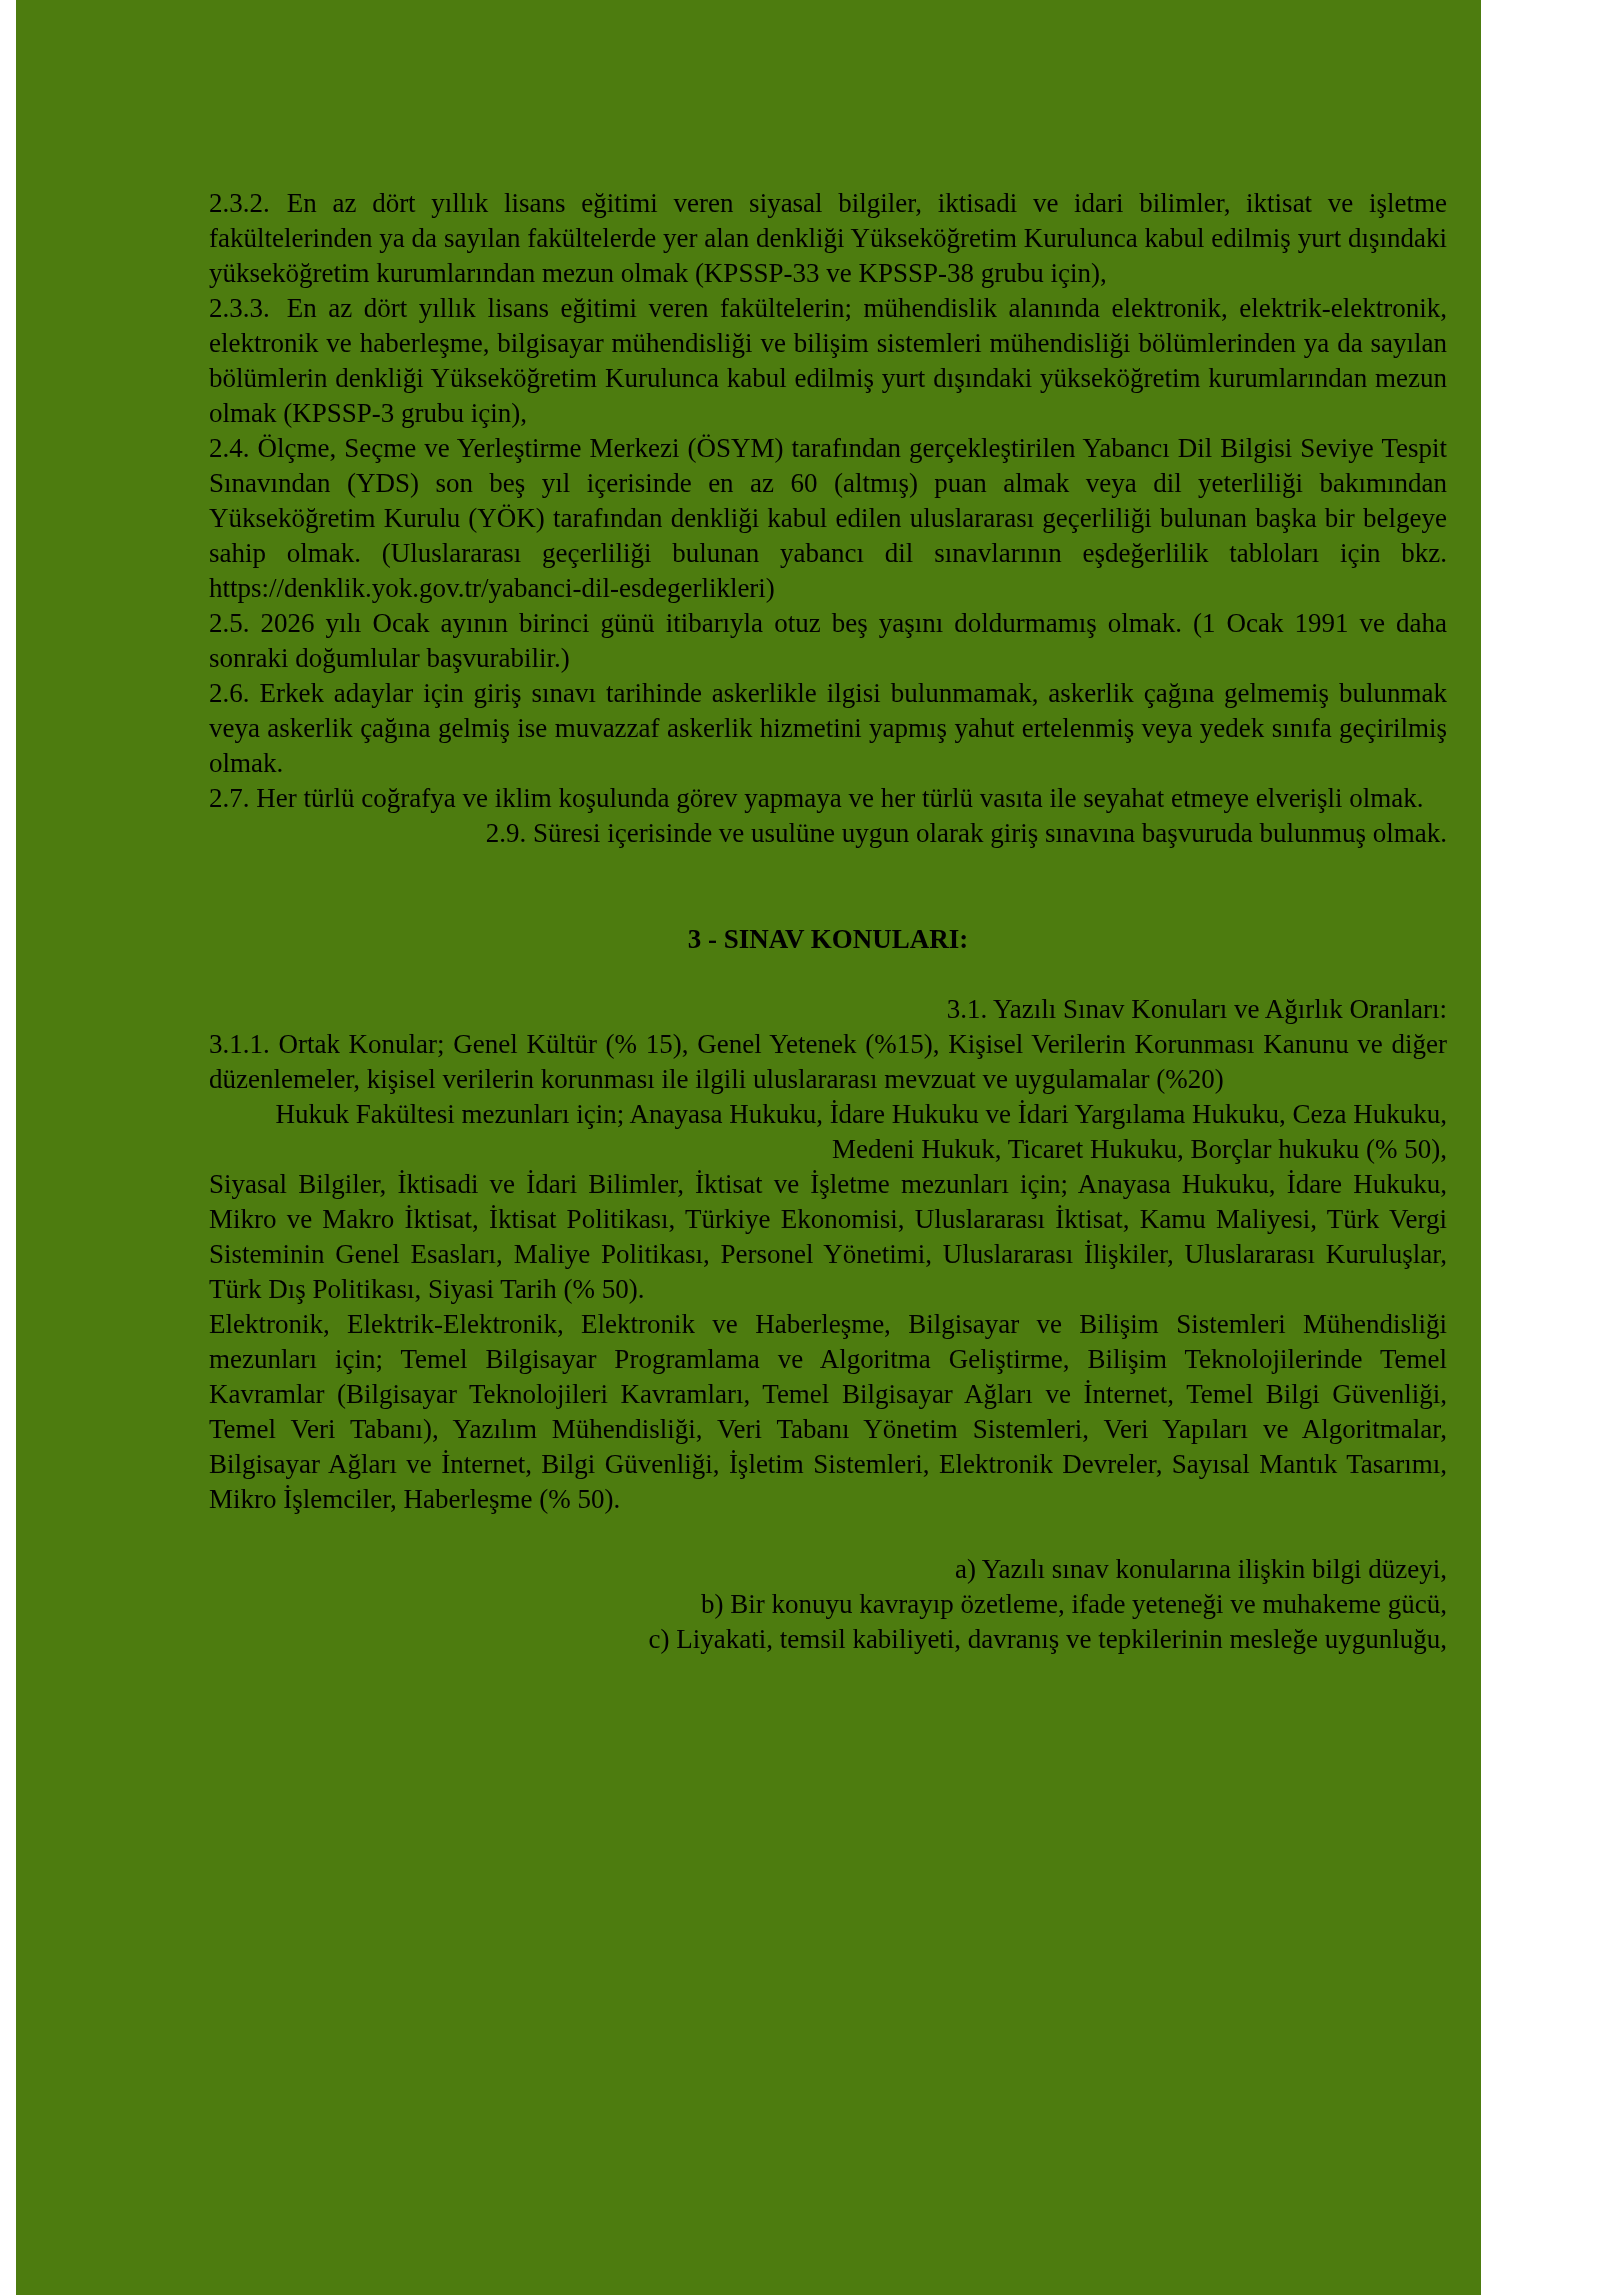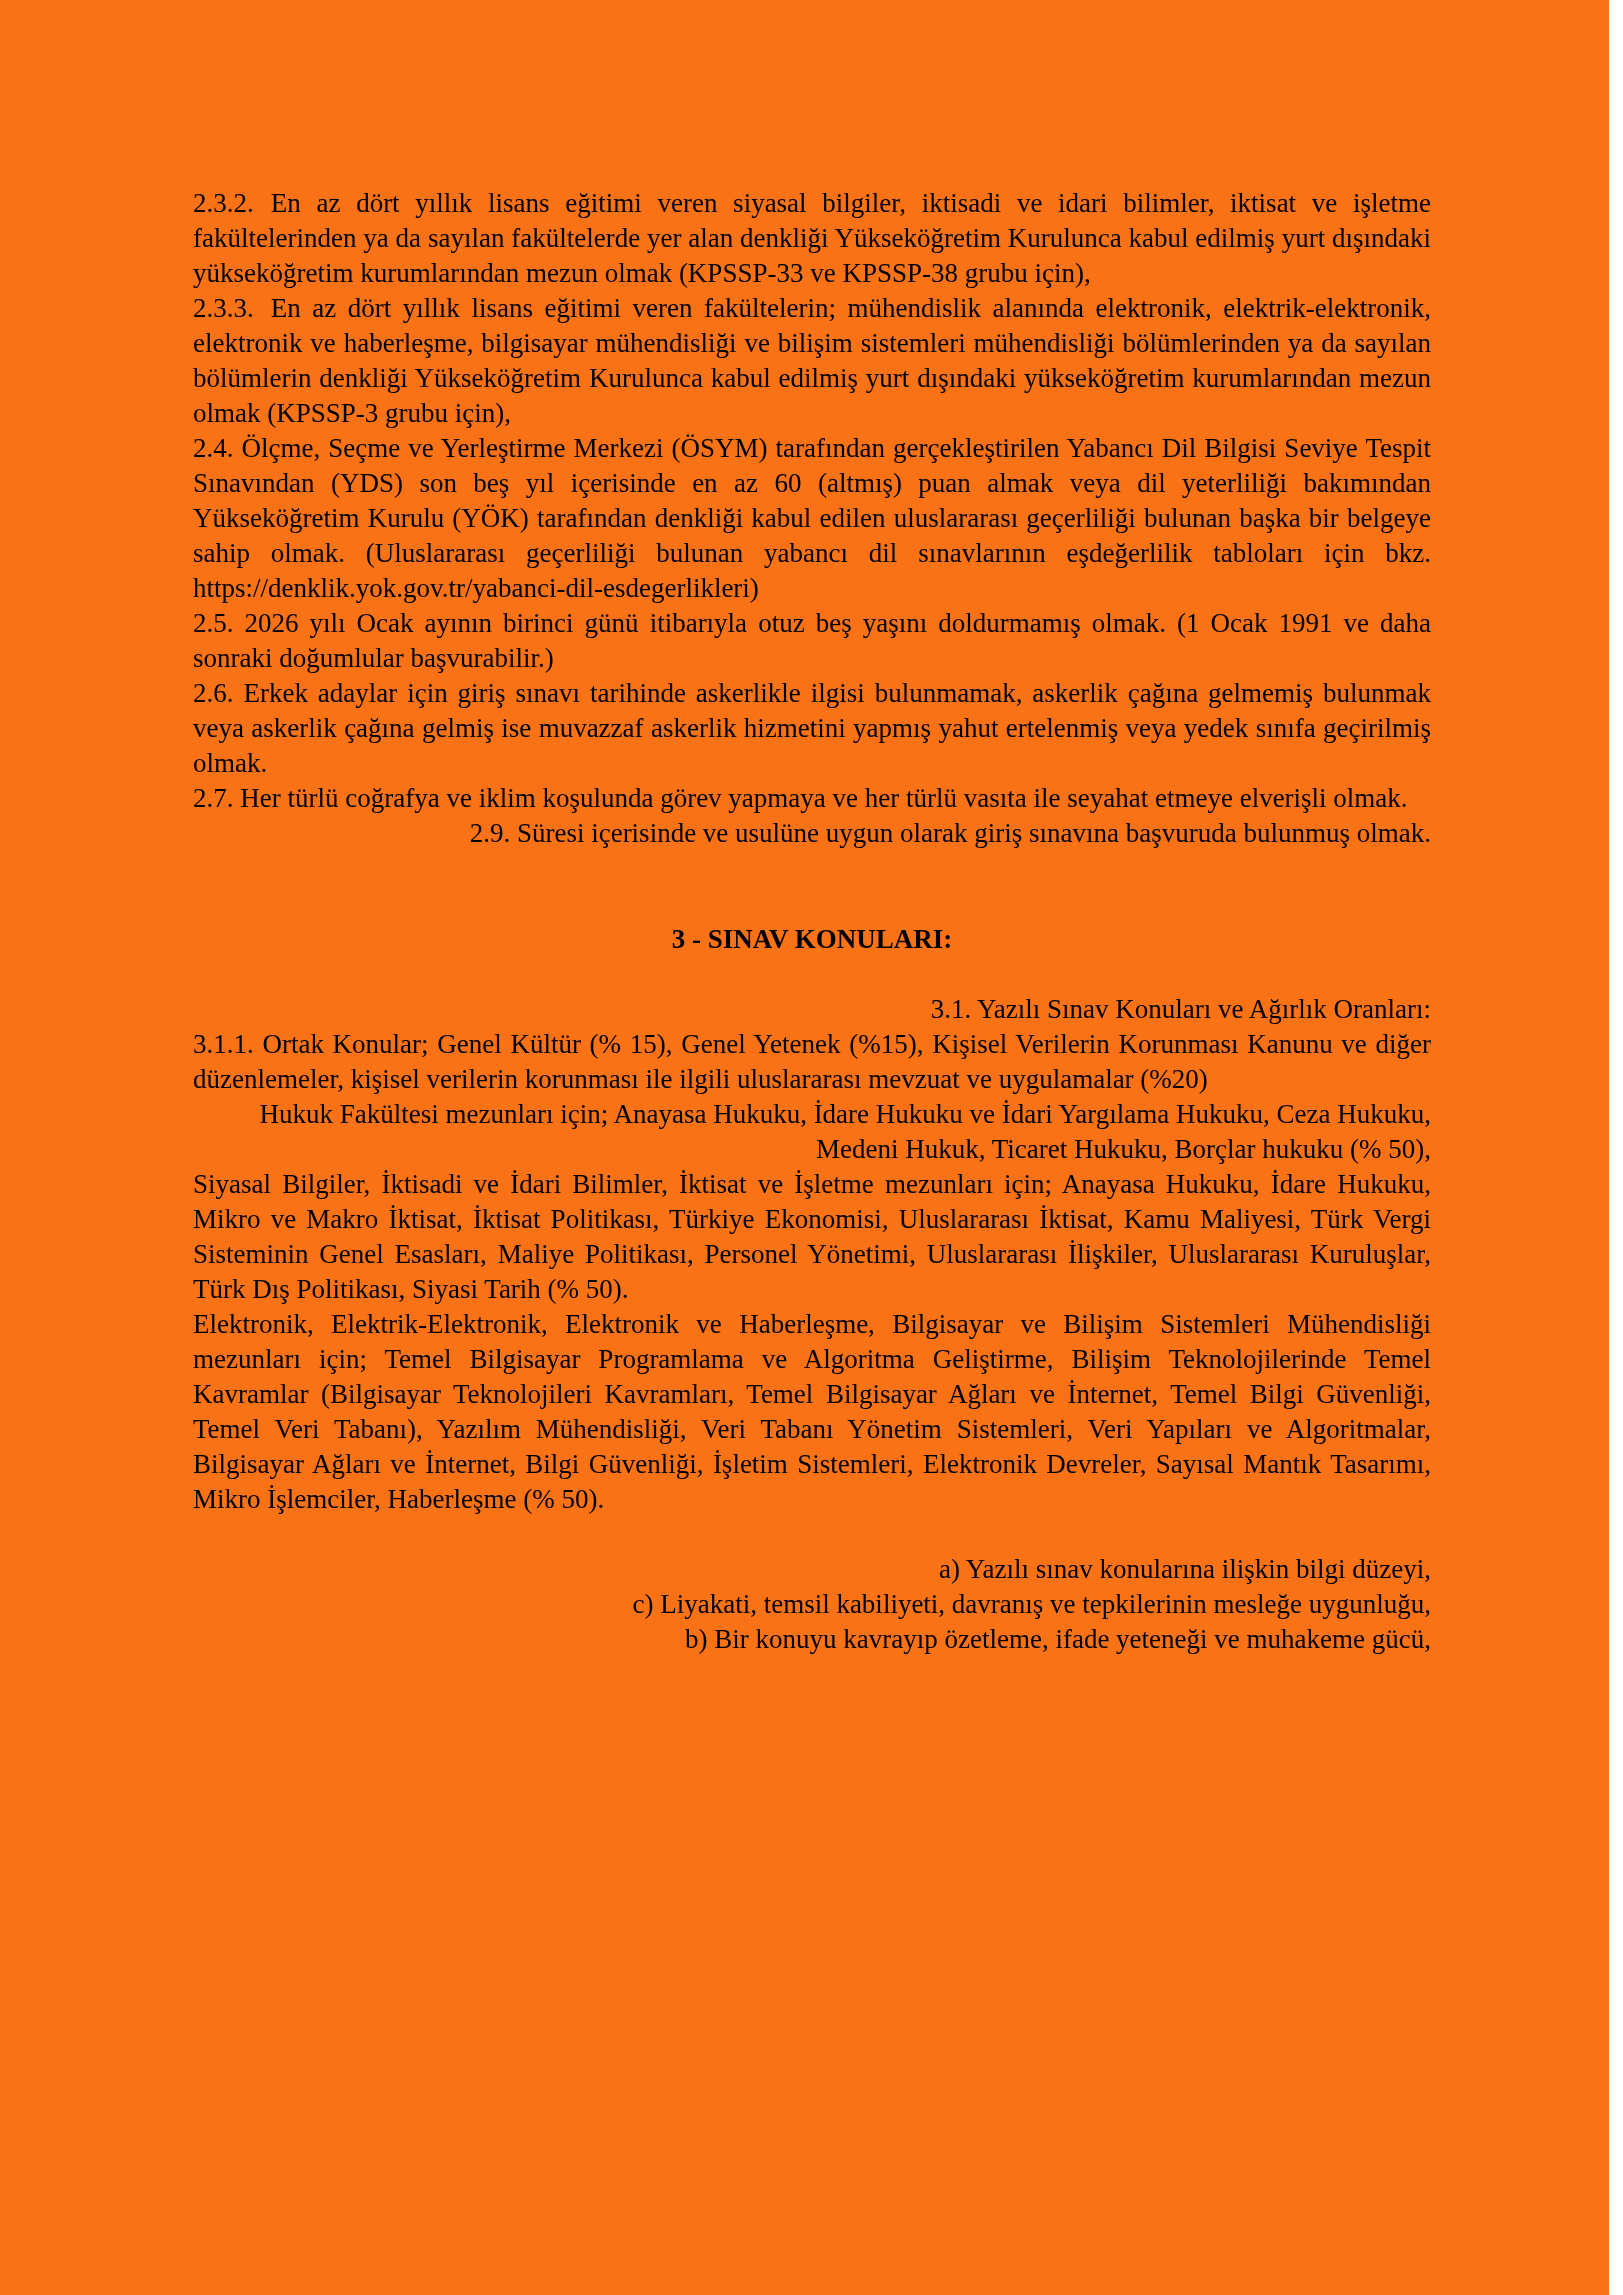--- a/index.html
+++ b/index.html
@@ -3,25 +3,26 @@
 <meta charset="utf-8">
 <title>Sınav İlanı</title>
 <style>
   html, body {
     margin: 0;
     padding: 0;
     background: #ffffff;
   }
   .page {
     position: relative;
-    width: 1609px;
+    width: 1465px;
     height: 2295px;
-    background: #f97316;
+    background: #4d7c0f;
     box-sizing: border-box;
     overflow: hidden;
+    margin-left: 16px;
   }
   .content {
     position: absolute;
     left: 193px;
     top: 186px;
     width: 1238px;
     font-family: "Liberation Serif", "DejaVu Serif", serif;
     font-size: 27px;
     line-height: 35px;
     color: #000000;
@@ -110,19 +111,19 @@
     <p class="para">Siyasal Bilgiler, İktisadi ve İdari Bilimler, İktisat ve İşletme mezunları için; Anayasa Hukuku, İdare Hukuku, Mikro ve Makro İktisat, İktisat Politikası, Türkiye Ekonomisi, Uluslararası İktisat, Kamu Maliyesi, Türk Vergi Sisteminin Genel Esasları, Maliye Politikası, Personel Yönetimi, Uluslararası İlişkiler, Uluslararası Kuruluşlar, Türk Dış Politikası, Siyasi Tarih (% 50).</p>
 
     <p class="para">Elektronik, Elektrik-Elektronik, Elektronik ve Haberleşme, Bilgisayar ve Bilişim Sistemleri Mühendisliği mezunları için; Temel Bilgisayar Programlama ve Algoritma Geliştirme, Bilişim Teknolojilerinde Temel Kavramlar (Bilgisayar Teknolojileri Kavramları, Temel Bilgisayar Ağları ve İnternet, Temel Bilgi Güvenliği, Temel Veri Tabanı), Yazılım Mühendisliği, Veri Tabanı Yönetim Sistemleri, Veri Yapıları ve Algoritmalar, Bilgisayar Ağları ve İnternet, Bilgi Güvenliği, İşletim Sistemleri, Elektronik Devreler, Sayısal Mantık Tasarımı, Mikro İşlemciler, Haberleşme (% 50).</p>
 
     <div class="spacer-md"></div>
 
 
 
     <p class="nojust">a) Yazılı sınav konularına ilişkin bilgi düzeyi,</p>
 
+    <p class="nojust">b) Bir konuyu kavrayıp özetleme, ifade yeteneği ve muhakeme gücü,</p>
+
     <p class="nojust">c) Liyakati, temsil kabiliyeti, davranış ve tepkilerinin mesleğe uygunluğu,</p>
-
-    <p class="nojust">b) Bir konuyu kavrayıp özetleme, ifade yeteneği ve muhakeme gücü,</p>
 
   </div>
 </div>
 
 
 </body></html>

